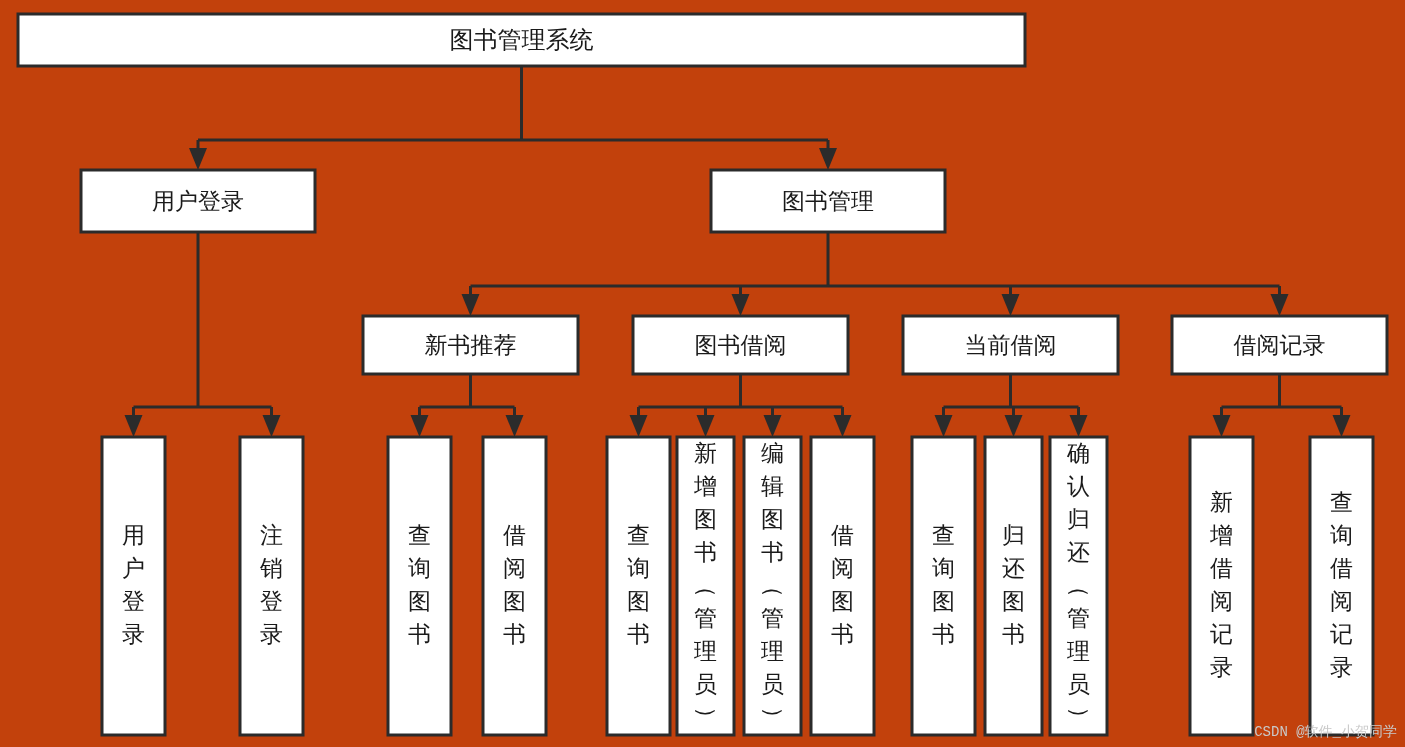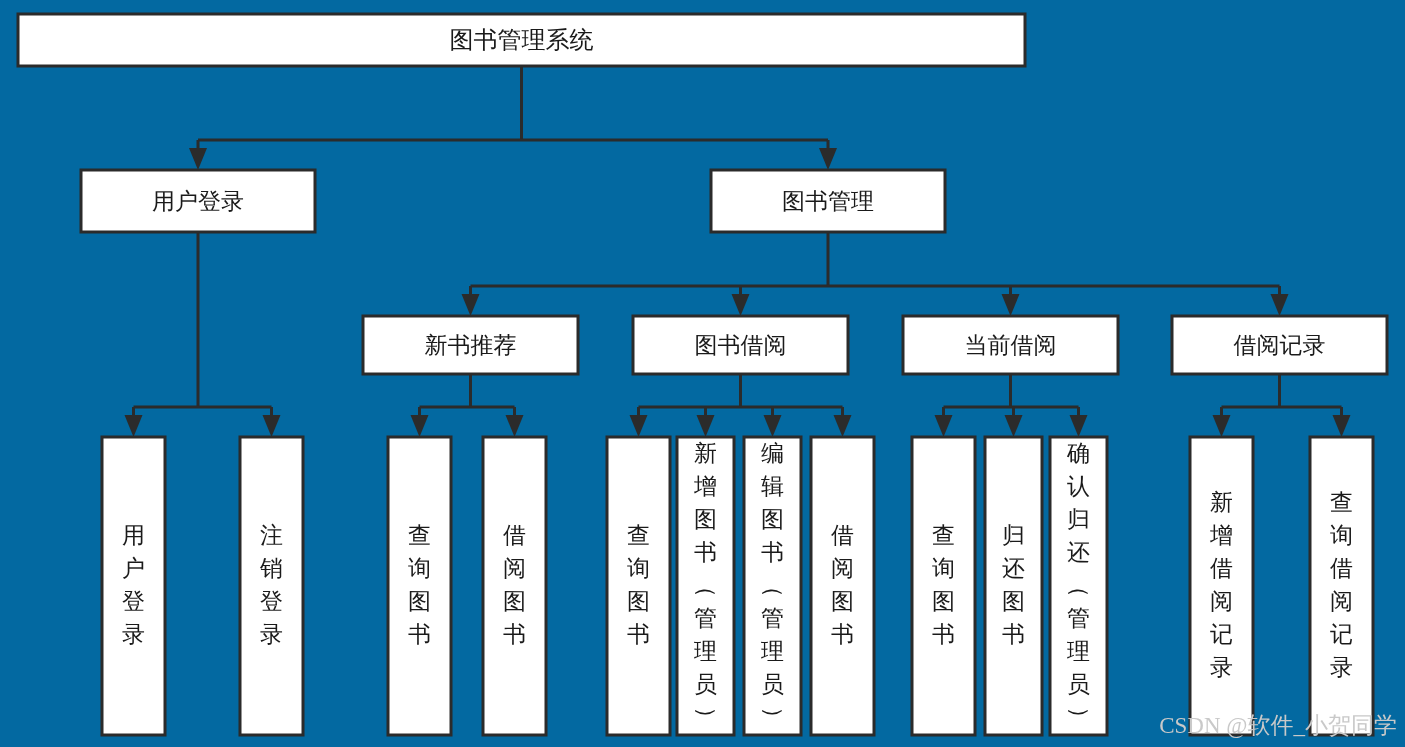--- a/index.html
+++ b/index.html
@@ -10,21 +10,21 @@
   body {
     width: 1405px;
     height: 747px;
     overflow: hidden;
     font-family: "DejaVu Sans", "Liberation Sans", sans-serif;
   }
   #diagram-root {
     position: relative;
     width: 1405px;
     height: 747px;
-    background: #0369a1;
+    background: #c2410c;
   }
   svg#flowchart {
     position: absolute;
     top: 0;
     left: 0;
     width: 1405px;
     height: 747px;
     display: block;
   }
   .node-rect {
@@ -56,22 +56,22 @@
   }
   .arrow-head {
     fill: #2b2b2b;
     stroke: none;
   }
   .watermark {
     position: absolute;
     right: 8px;
     bottom: 6px;
     color: #c9c9c9;
-    font-size: 23px;
-    font-family: Liberation Serif, serif;
+    font-size: 14px;
+    font-family: Liberation Mono, monospace;
     white-space: nowrap;
     user-select: none;
   }
 </style>
 </head>
 <body>
 
 <div id="diagram-root">
   <svg id="flowchart" viewBox="0 0 1405 747" xmlns="http://www.w3.org/2000/svg">
     <g id="connector-layer">

